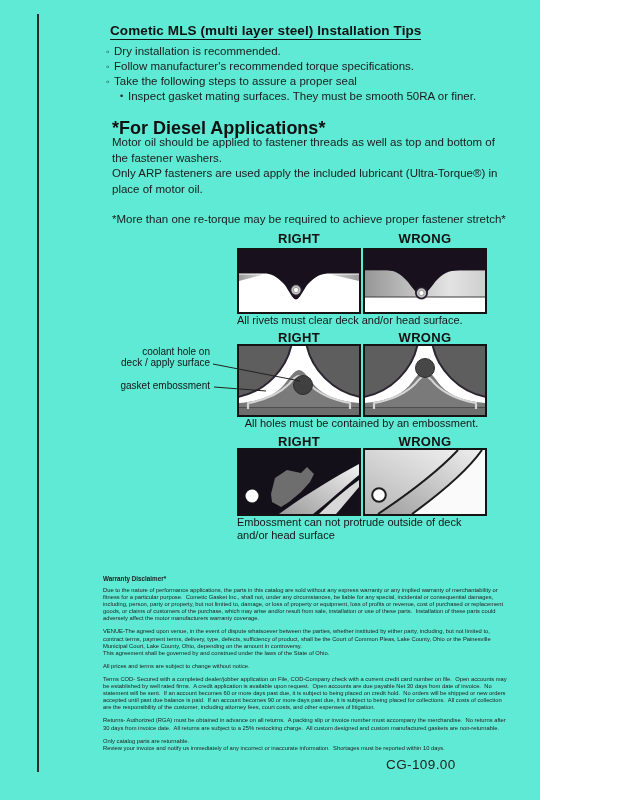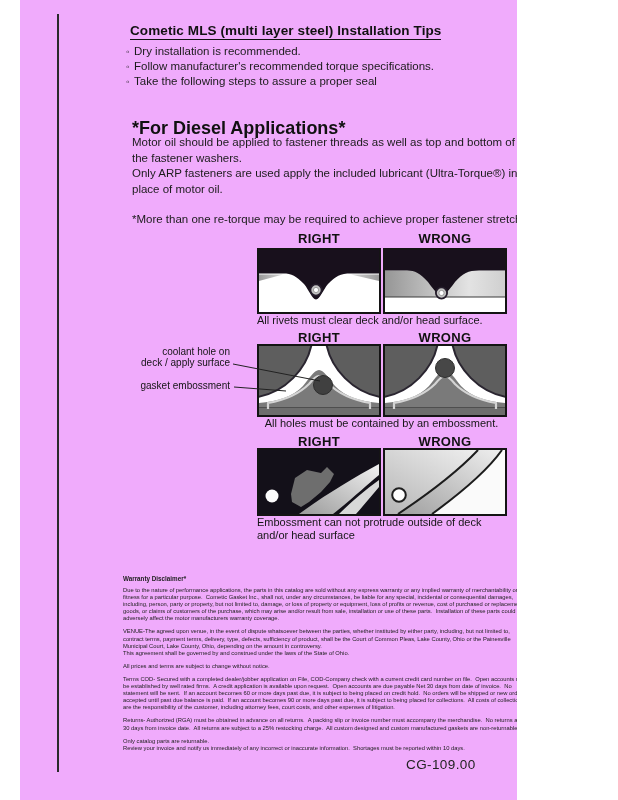--- a/index.html
+++ b/index.html
@@ -1,17 +1,17 @@
 <!DOCTYPE html>
 <html><head>
 <meta charset="utf-8">
 <style>
   html,body{margin:0;padding:0;background:#ffffff;}
-  #page{position:relative;width:497px;height:800px;background:#f0abfc;overflow:hidden;
-        font-family:"Liberation Sans", sans-serif;color:#1c1c1c;margin-left:20px;}
+  #page{position:relative;width:540px;height:800px;background:#5eead4;overflow:hidden;
+        font-family:"Liberation Sans", sans-serif;color:#1c1c1c;}
   .abs{position:absolute;}
   #left-rule{position:absolute;left:37px;top:14px;width:1.5px;height:758px;background:#2a2a2a;}
 
   #doc-title{left:110px;top:23px;font-size:13.5px;font-weight:700;color:#111;
              border-bottom:1.6px solid #111;padding-bottom:1px;letter-spacing:.1px;}
 
   #tips{left:106px;top:44px;font-size:11.5px;line-height:15px;color:#1b1b1b;}
   .tip-line{white-space:nowrap;}
   .tip-glyph{display:inline-block;width:8px;font-size:10px;vertical-align:top;line-height:15px;}
   .sub{padding-left:14px;}
@@ -60,20 +60,21 @@
 <div id="page">
 
   <div id="left-rule"></div>
 
   <div class="abs" id="doc-title">Cometic MLS (multi layer steel) Installation Tips</div>
 
   <div class="abs" id="tips">
     <div class="tip-line"><span class="tip-glyph">◦</span><span>Dry installation is recommended.</span></div>
     <div class="tip-line"><span class="tip-glyph">◦</span><span>Follow manufacturer's recommended torque specifications.</span></div>
     <div class="tip-line"><span class="tip-glyph">◦</span><span>Take the following steps to assure a proper seal</span></div>
+    <div class="tip-line sub"><span class="tip-glyph">•</span><span>Inspect gasket mating surfaces.  They must be smooth 50RA or finer.</span></div>
   </div>
 
   <div class="abs h2" id="diesel-heading">*For Diesel Applications*</div>
   <div class="abs para" id="diesel-p1">Motor oil should be applied to fastener threads as well as top and bottom of the fastener washers.
 Only ARP fasteners are used apply the included lubricant (Ultra-Torque®) in place of motor oil.</div>
   <div class="abs para" id="diesel-note">*More than one re-torque may be required to achieve proper fastener stretch*</div>
 
   <div class="abs rw-label" id="fig1-right-label">RIGHT</div>
   <div class="abs rw-label" id="fig1-wrong-label">WRONG</div>
 

